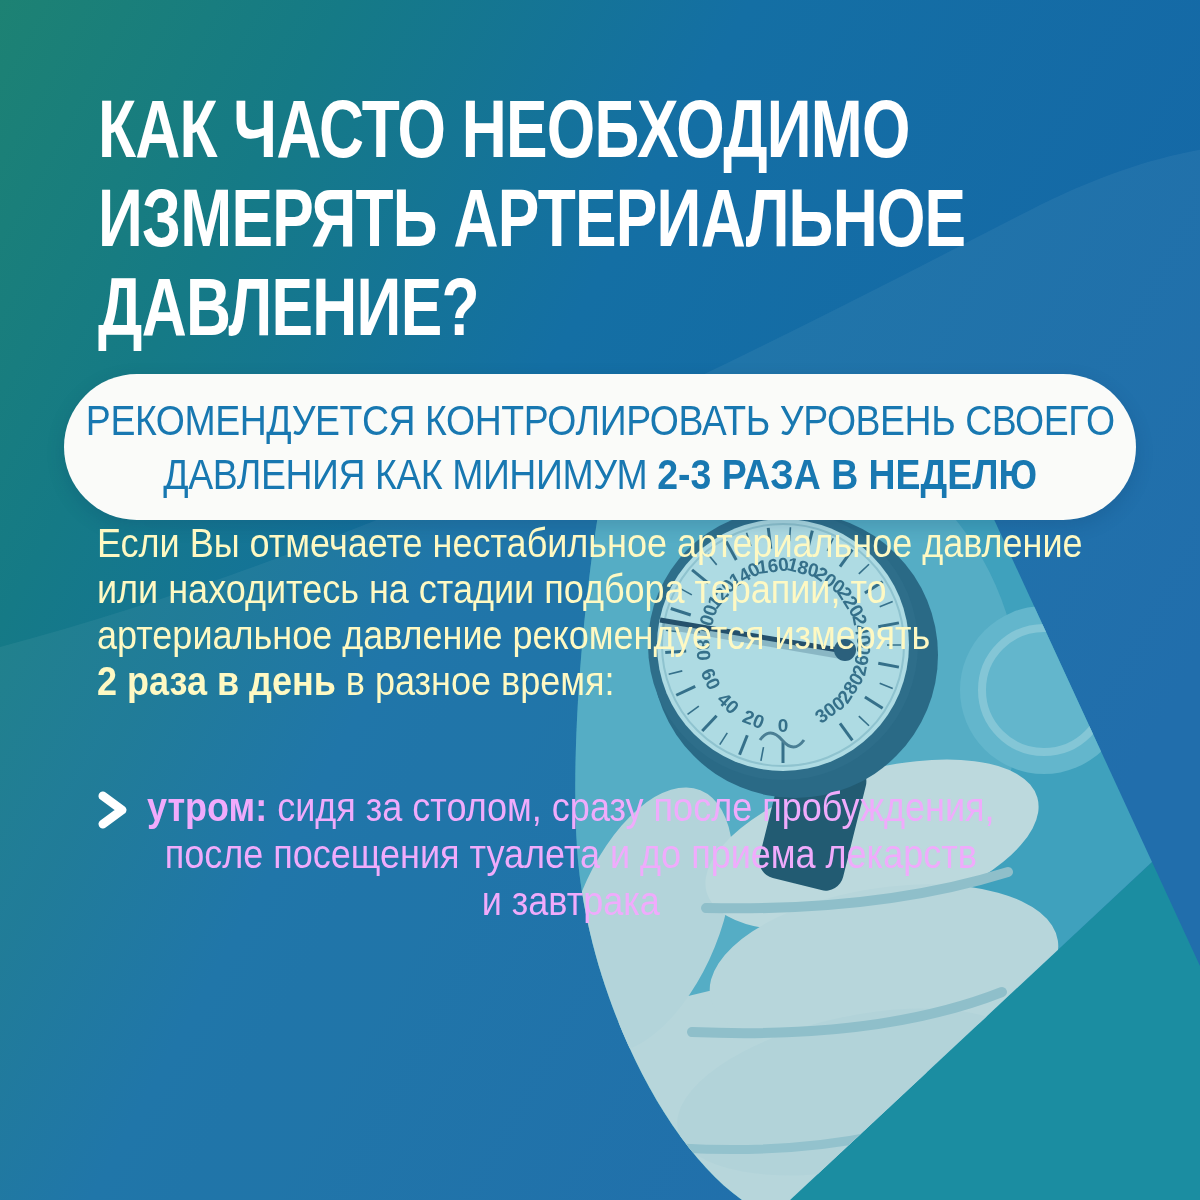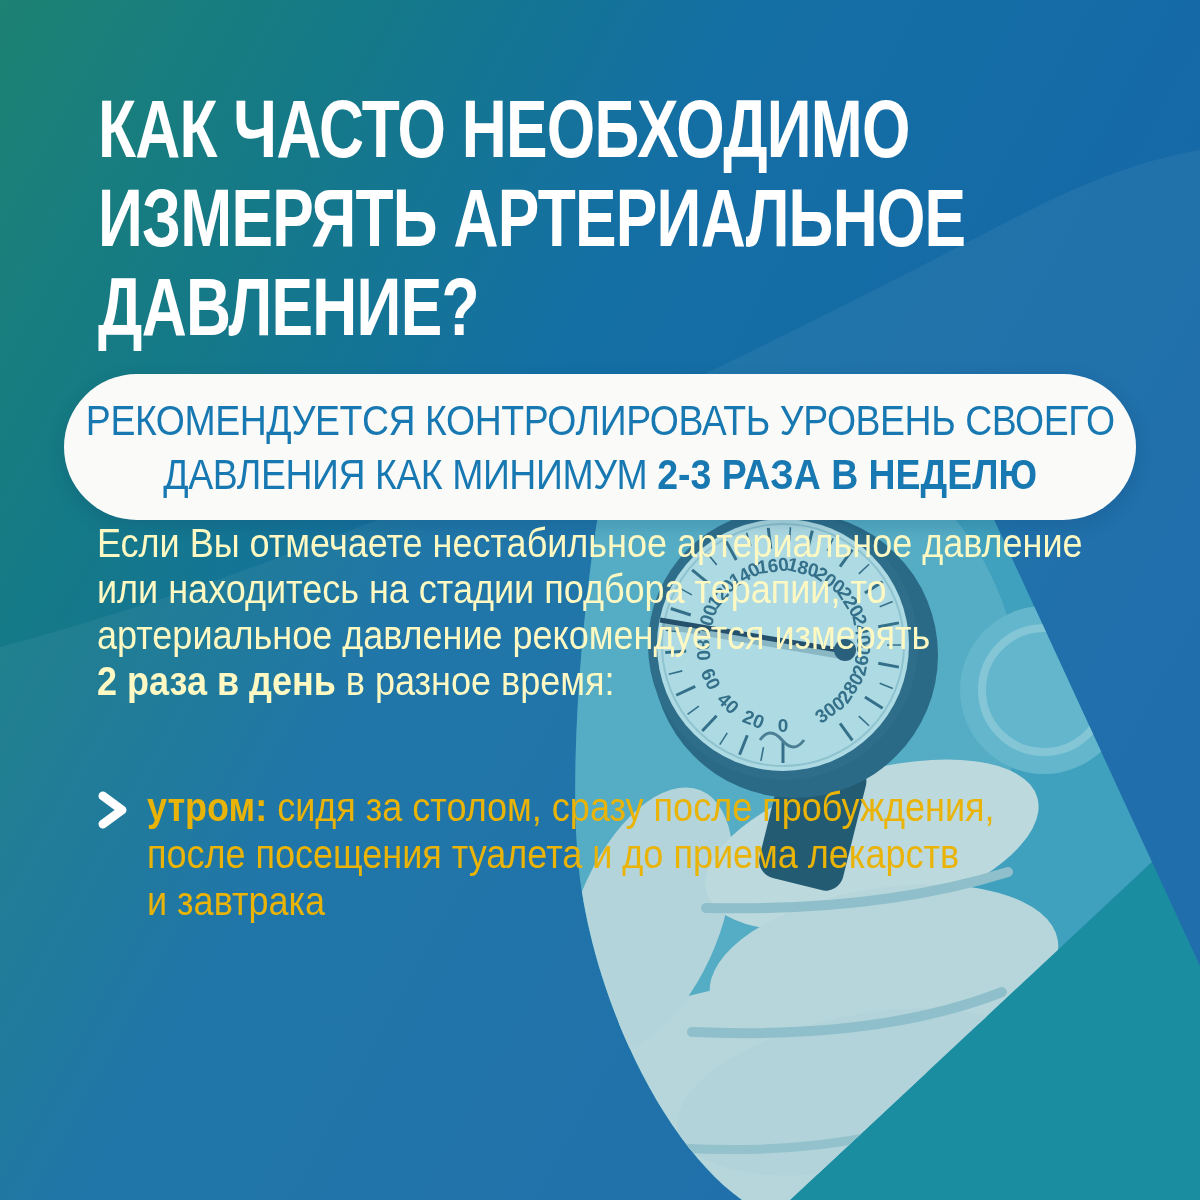--- a/index.html
+++ b/index.html
@@ -21,21 +21,21 @@
              transform:scaleX(.87);transform-origin:50% 50%;letter-spacing:-.5px;}
   .pill-line b{font-weight:bold;letter-spacing:0;}
 
   
   .intro{left:97px;top:520px;color:#fef9c3;}
   .intro-inner{transform:scaleX(.9);transform-origin:0 0;}
   .intro-line{font-size:40px;line-height:46px;white-space:nowrap;font-weight:400;}
   .intro-line b{font-weight:bold;}
 
   
-  .bullets{left:97px;top:784px;color:#eab308;}
+  .bullets{left:97px;top:784px;color:#f0abfc;text-align:center;}
   .bullet{display:flex;align-items:flex-start;}
   .bullet + .bullet{margin-top:35px;}
   .chev{flex:0 0 auto;margin:7px 18px 0 0;}
   .btxt{transform:scaleX(.9);transform-origin:0 0;}
   .bline{font-size:40px;line-height:47px;white-space:nowrap;font-weight:400;}
   .bline b{font-weight:bold;}
 
   .dialnum{font-size:19px;font-weight:bold;fill:#35708a;text-anchor:middle;
            dominant-baseline:central;font-family:"Liberation Sans","DejaVu Sans",sans-serif;}
 </style>

